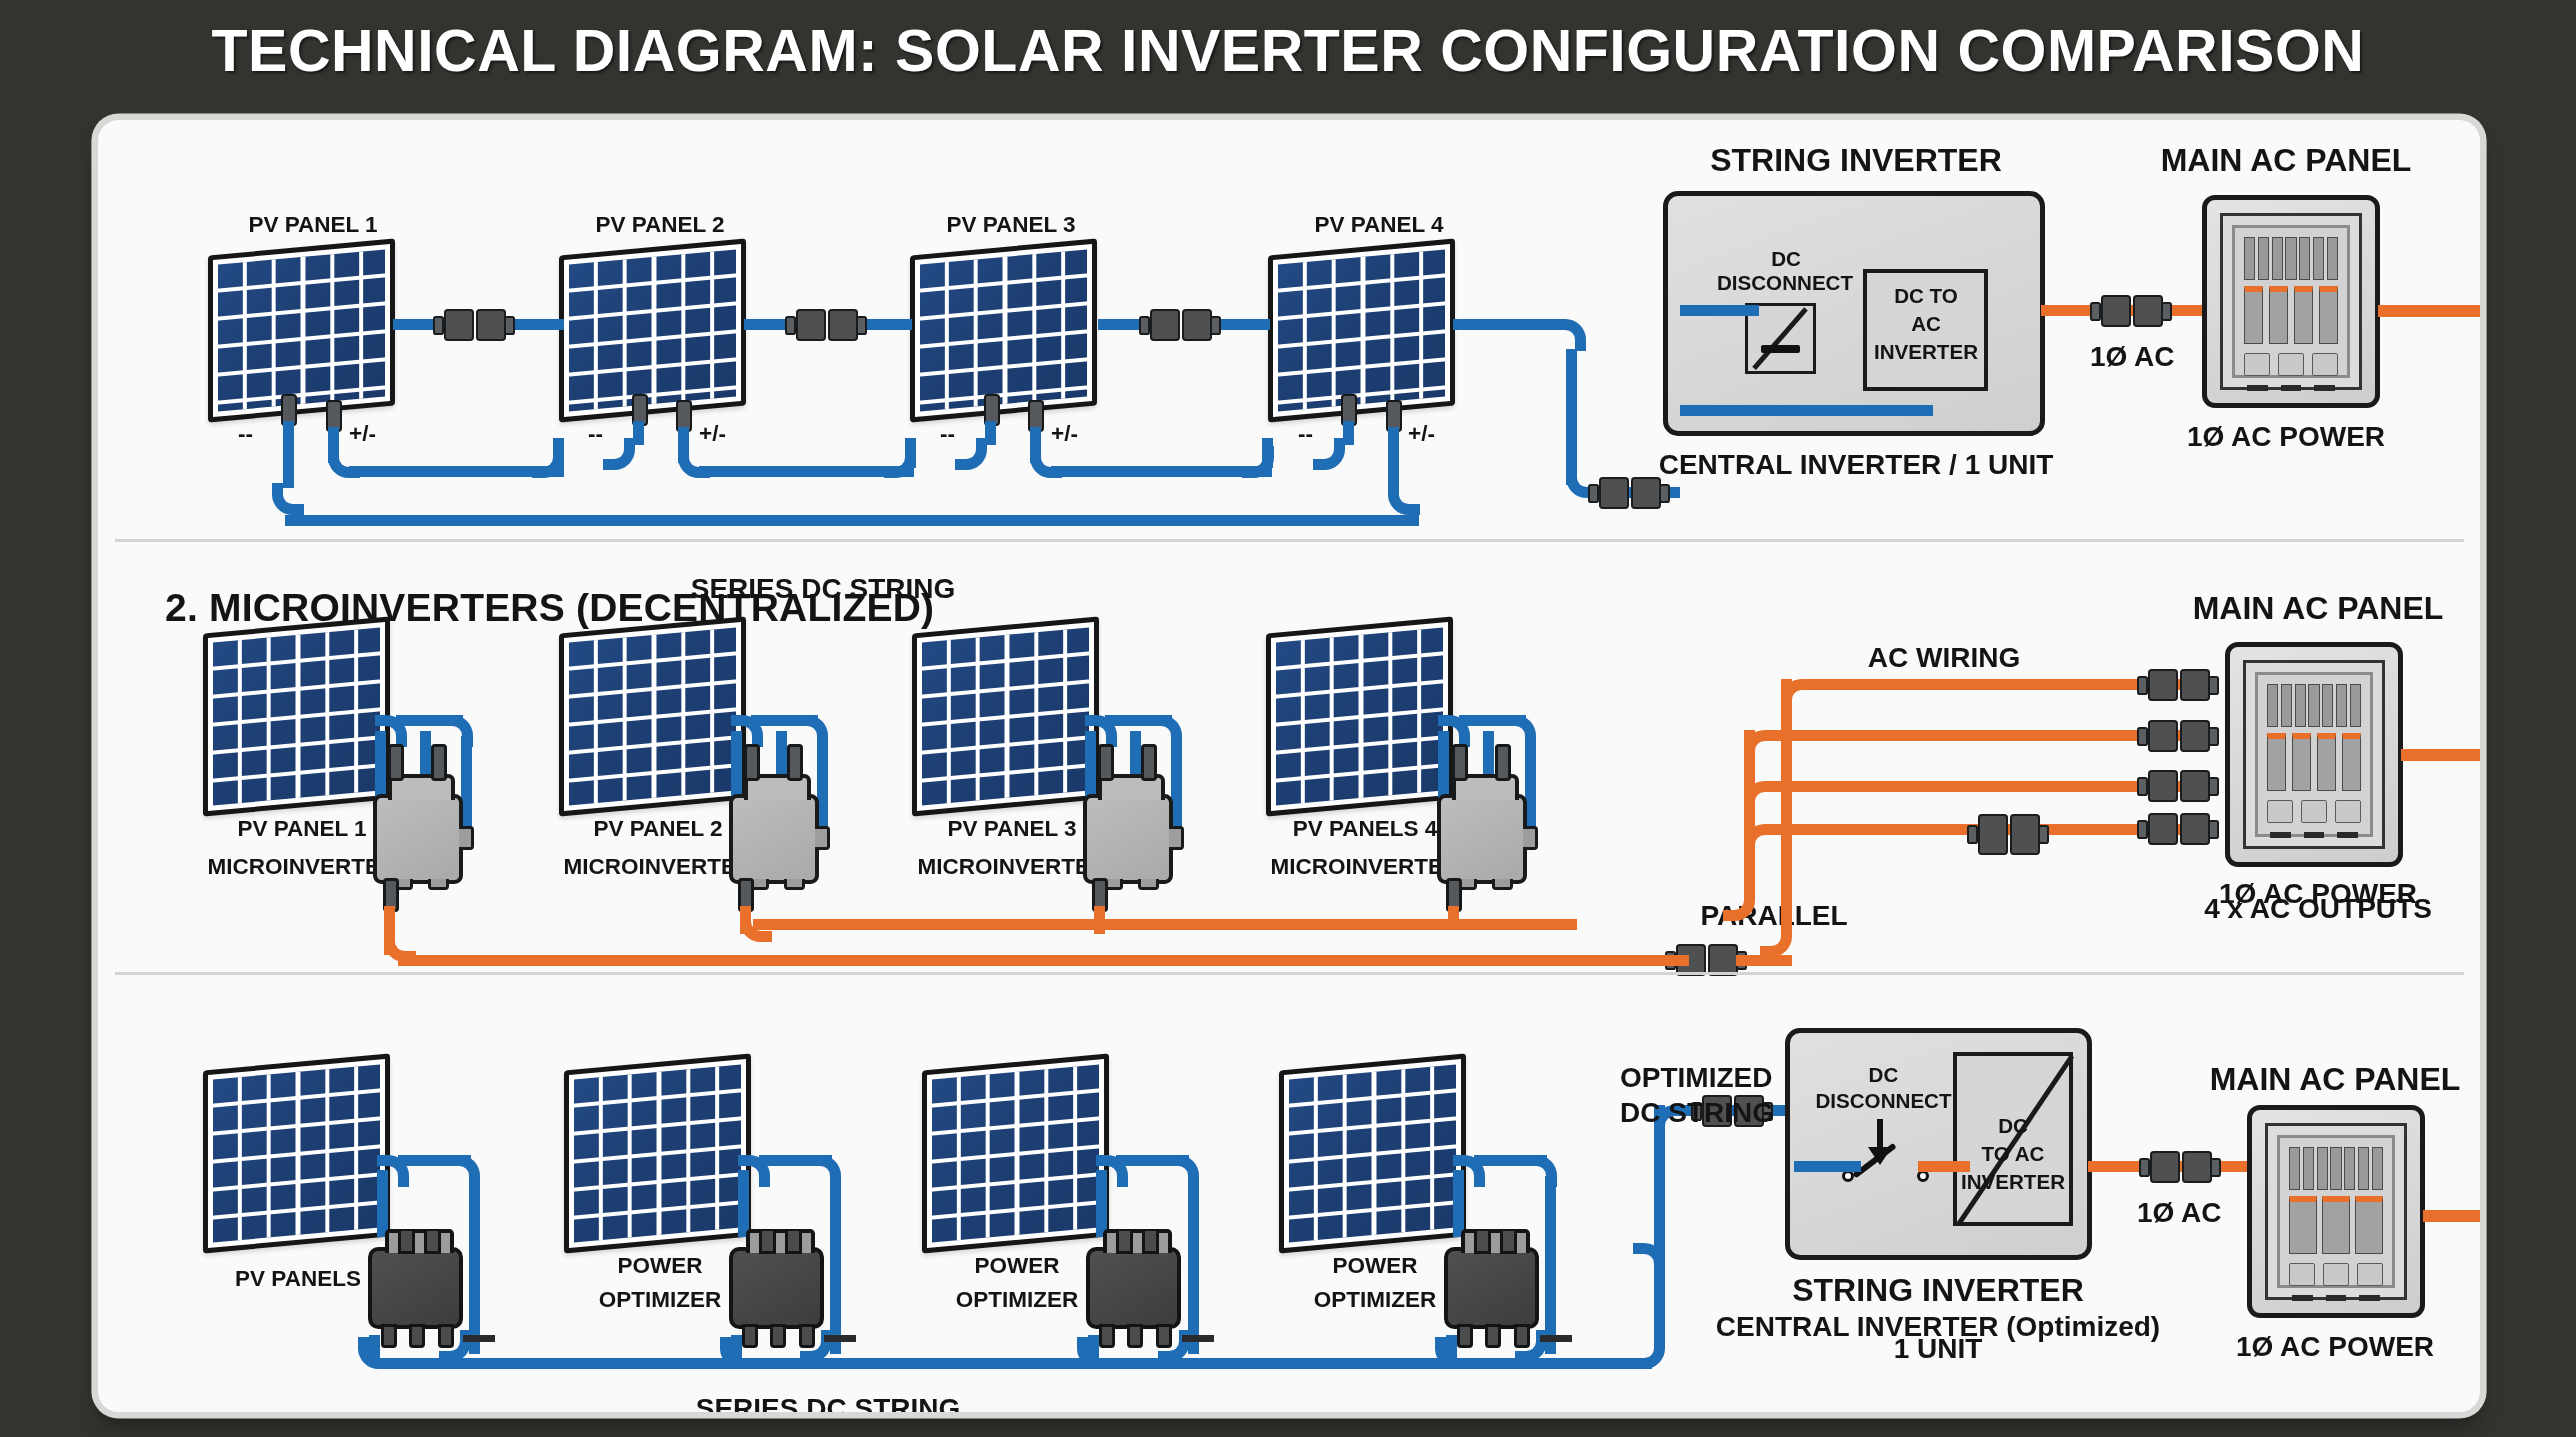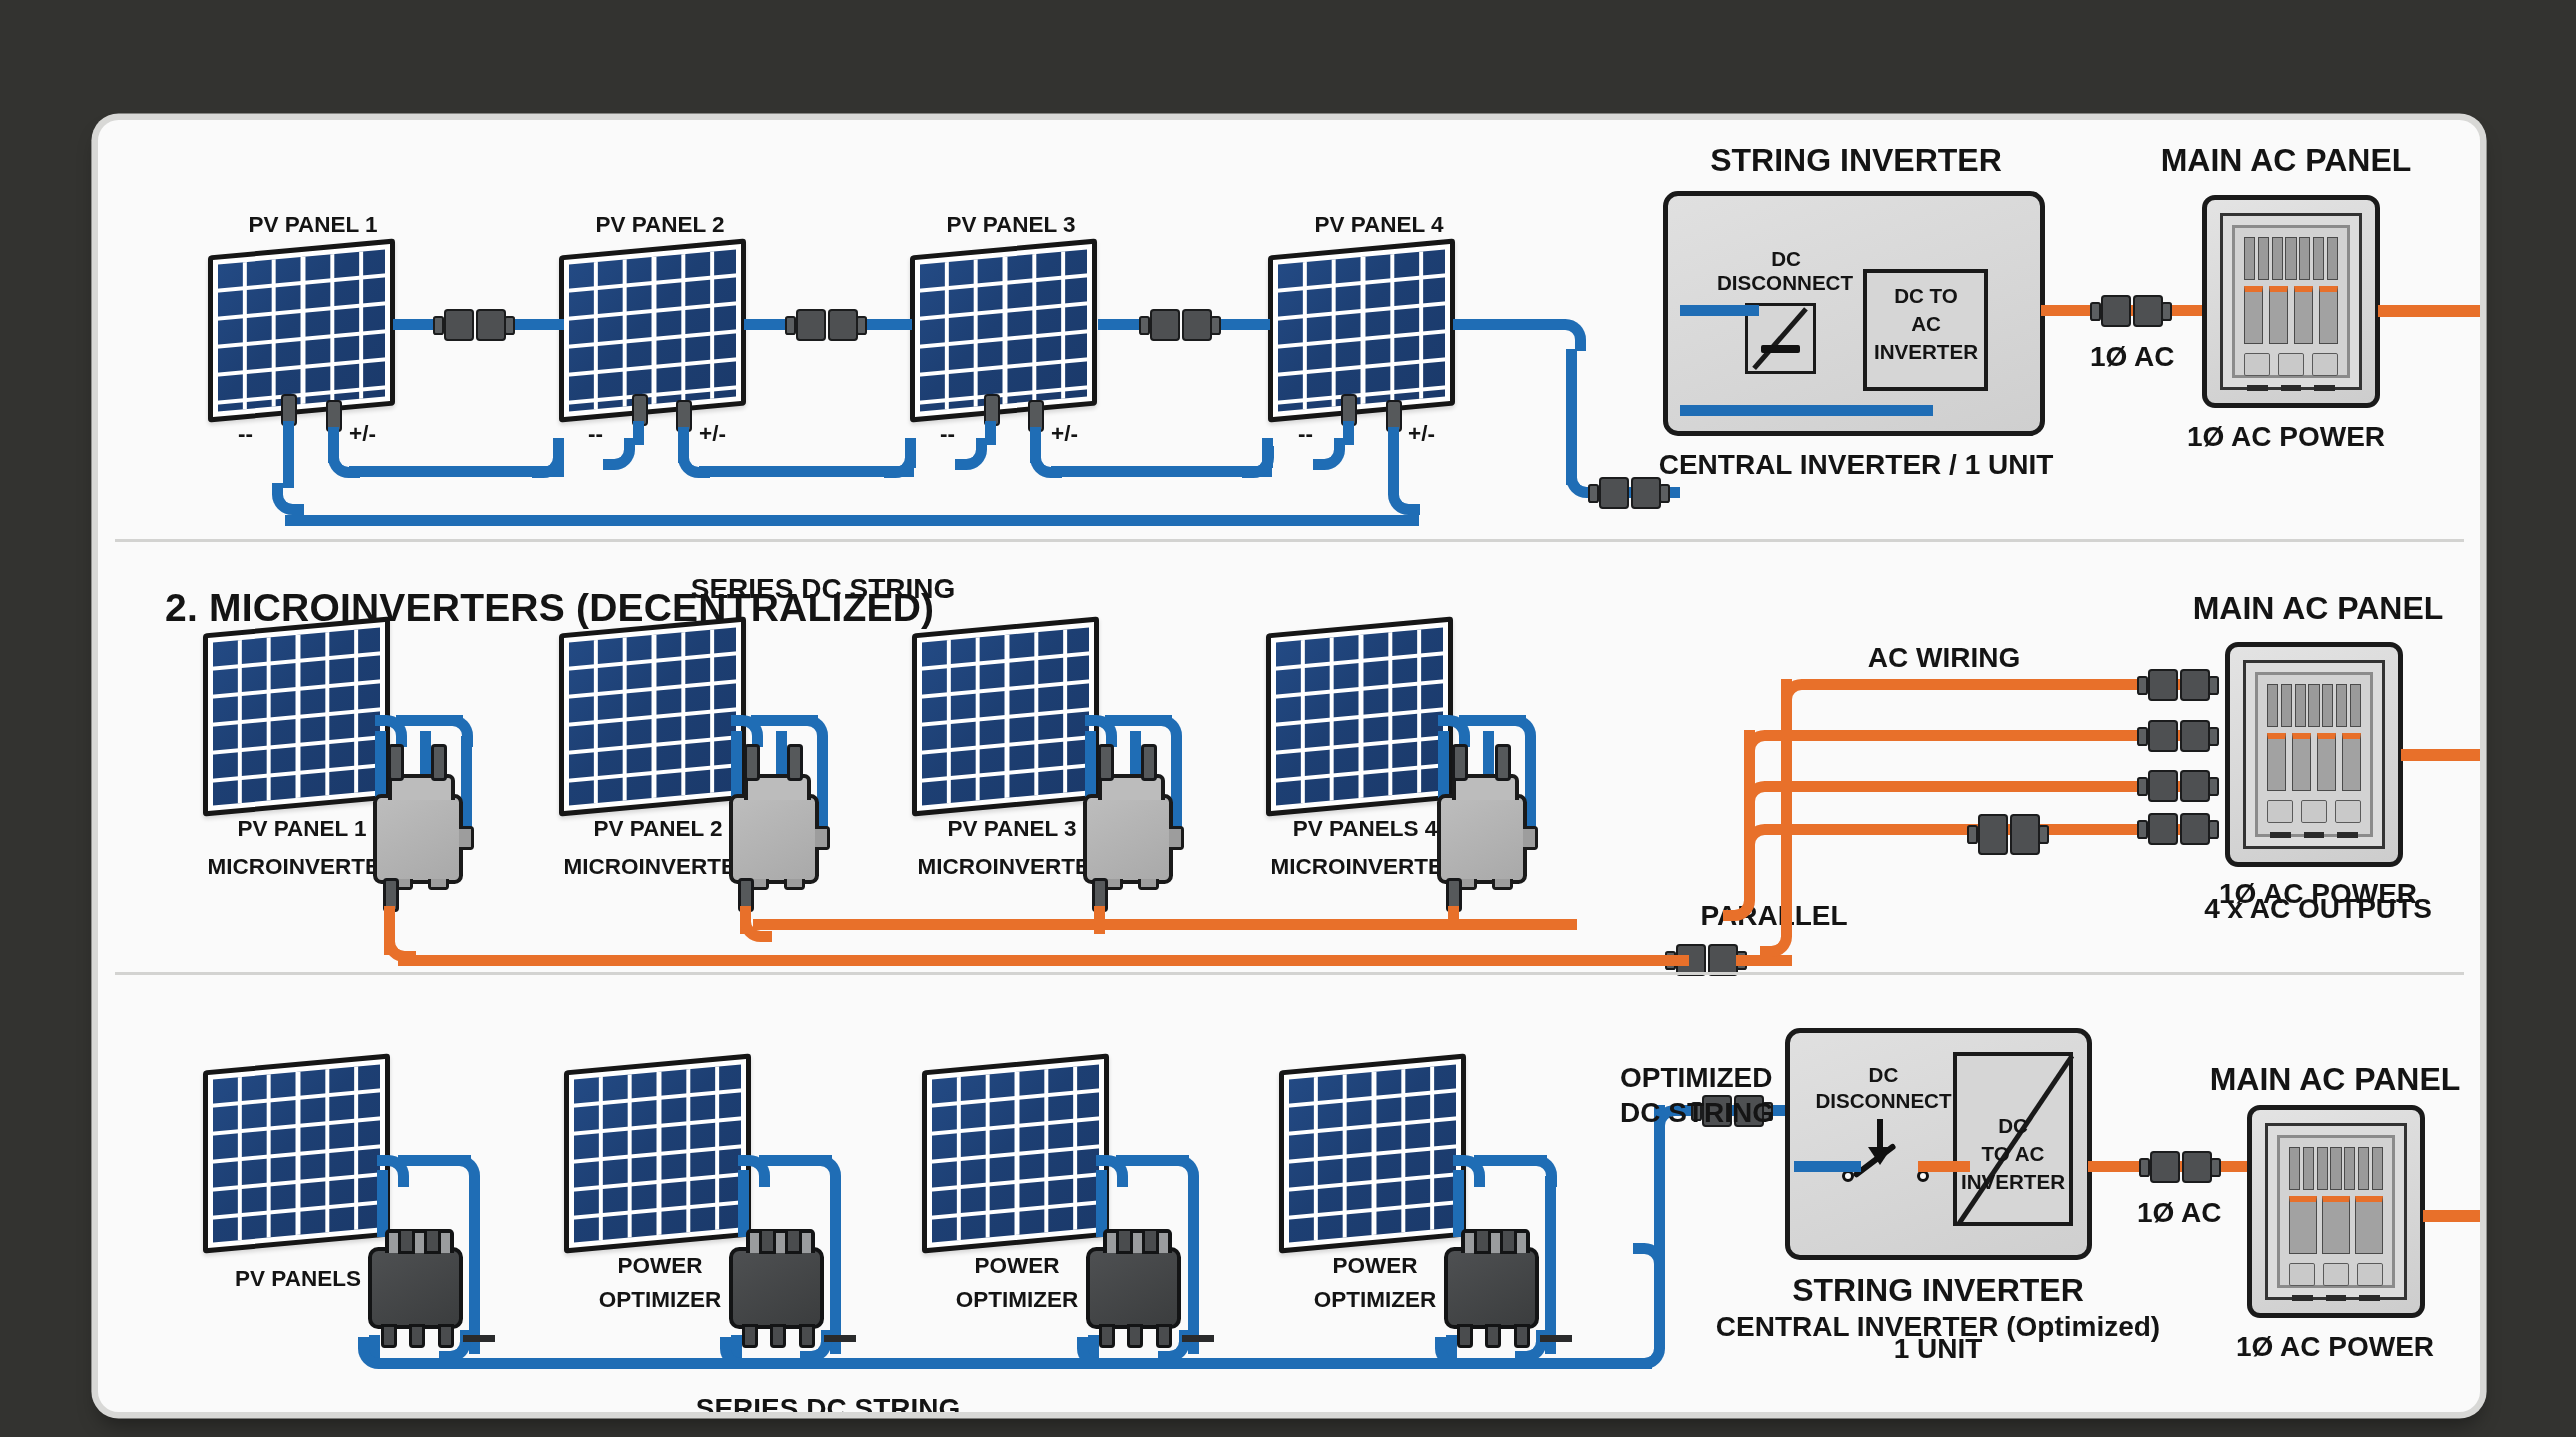--- a/index.html
+++ b/index.html
@@ -226,20 +226,21 @@
   }
   .diag-line { position: absolute; height: 4.7px; background: #1a1a1a;
     transform-origin: 0 50%; }
   .grid-wire { position: absolute; height: 12px; background: #e8702a; }
 </style>
 </head>
 <body>
 
 <div class="page">
 
+  <div class="main-title">TECHNICAL DIAGRAM: SOLAR INVERTER CONFIGURATION COMPARISON</div>
 
   <div class="card">
 
     <div class="section" id="sec1">
 
 
       <div class="lbl ctr" style="left:215px; top:92px;">PV PANEL 1</div>
       <div class="lbl ctr" style="left:562px; top:92px;">PV PANEL 2</div>
       <div class="lbl ctr" style="left:913px; top:92px;">PV PANEL 3</div>
       <div class="lbl ctr" style="left:1281px; top:92px;">PV PANEL 4</div>

